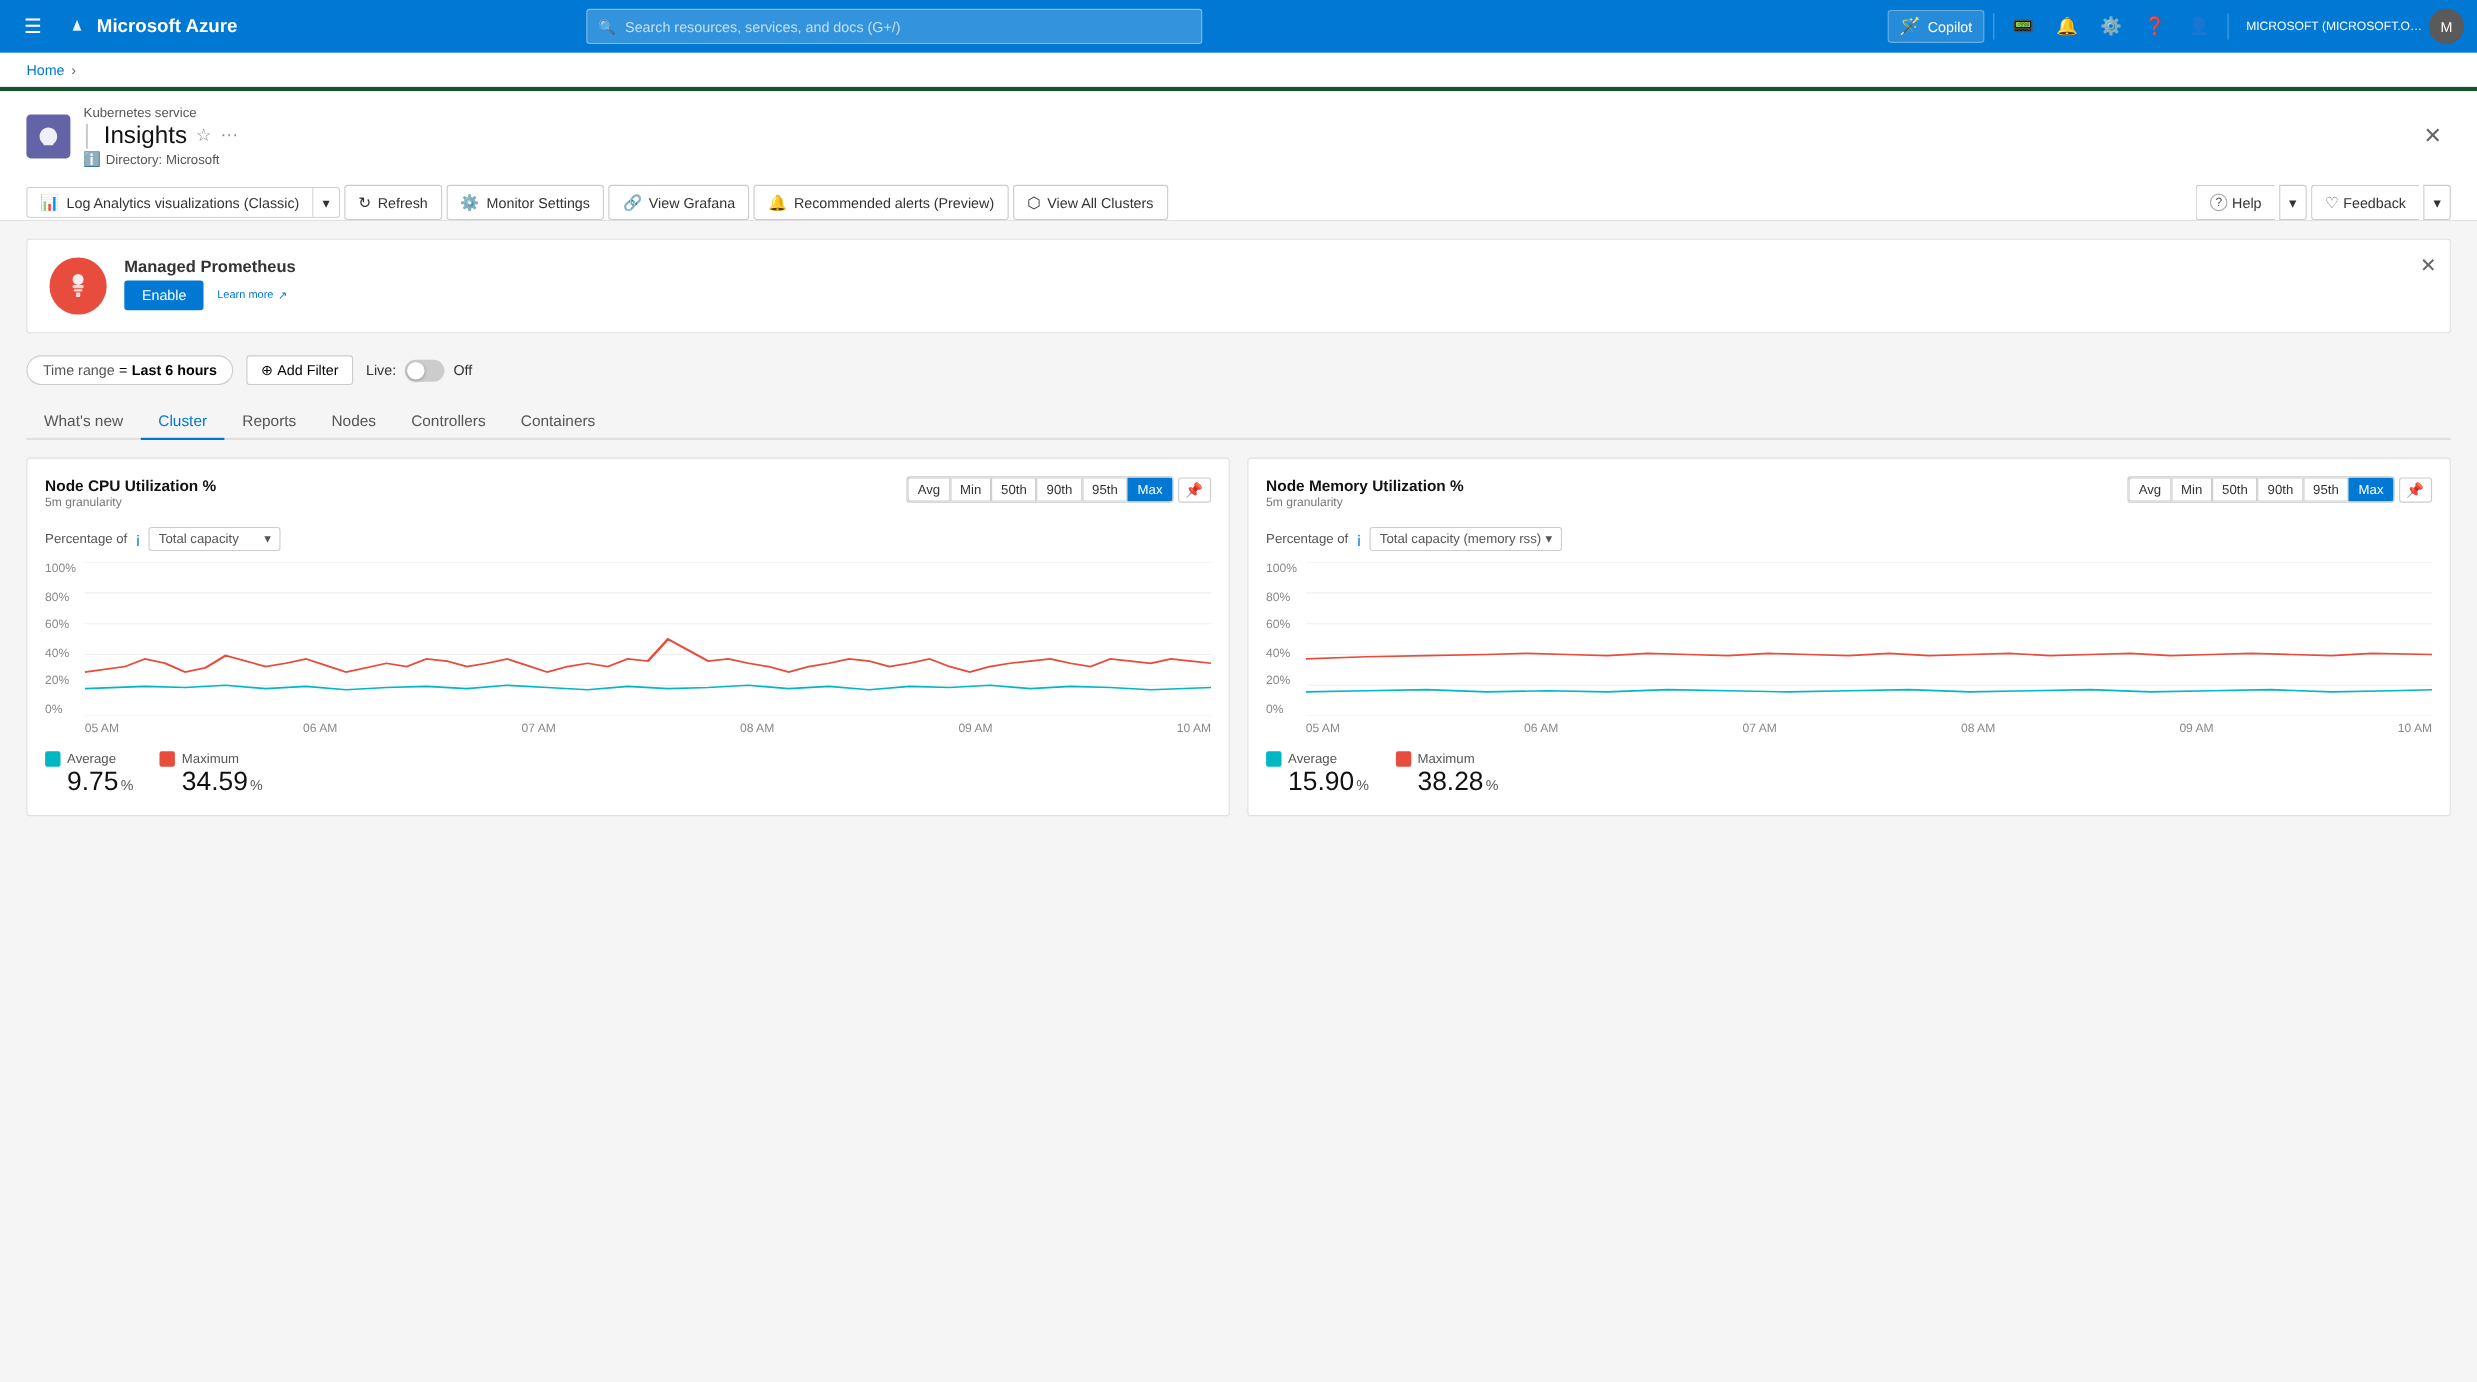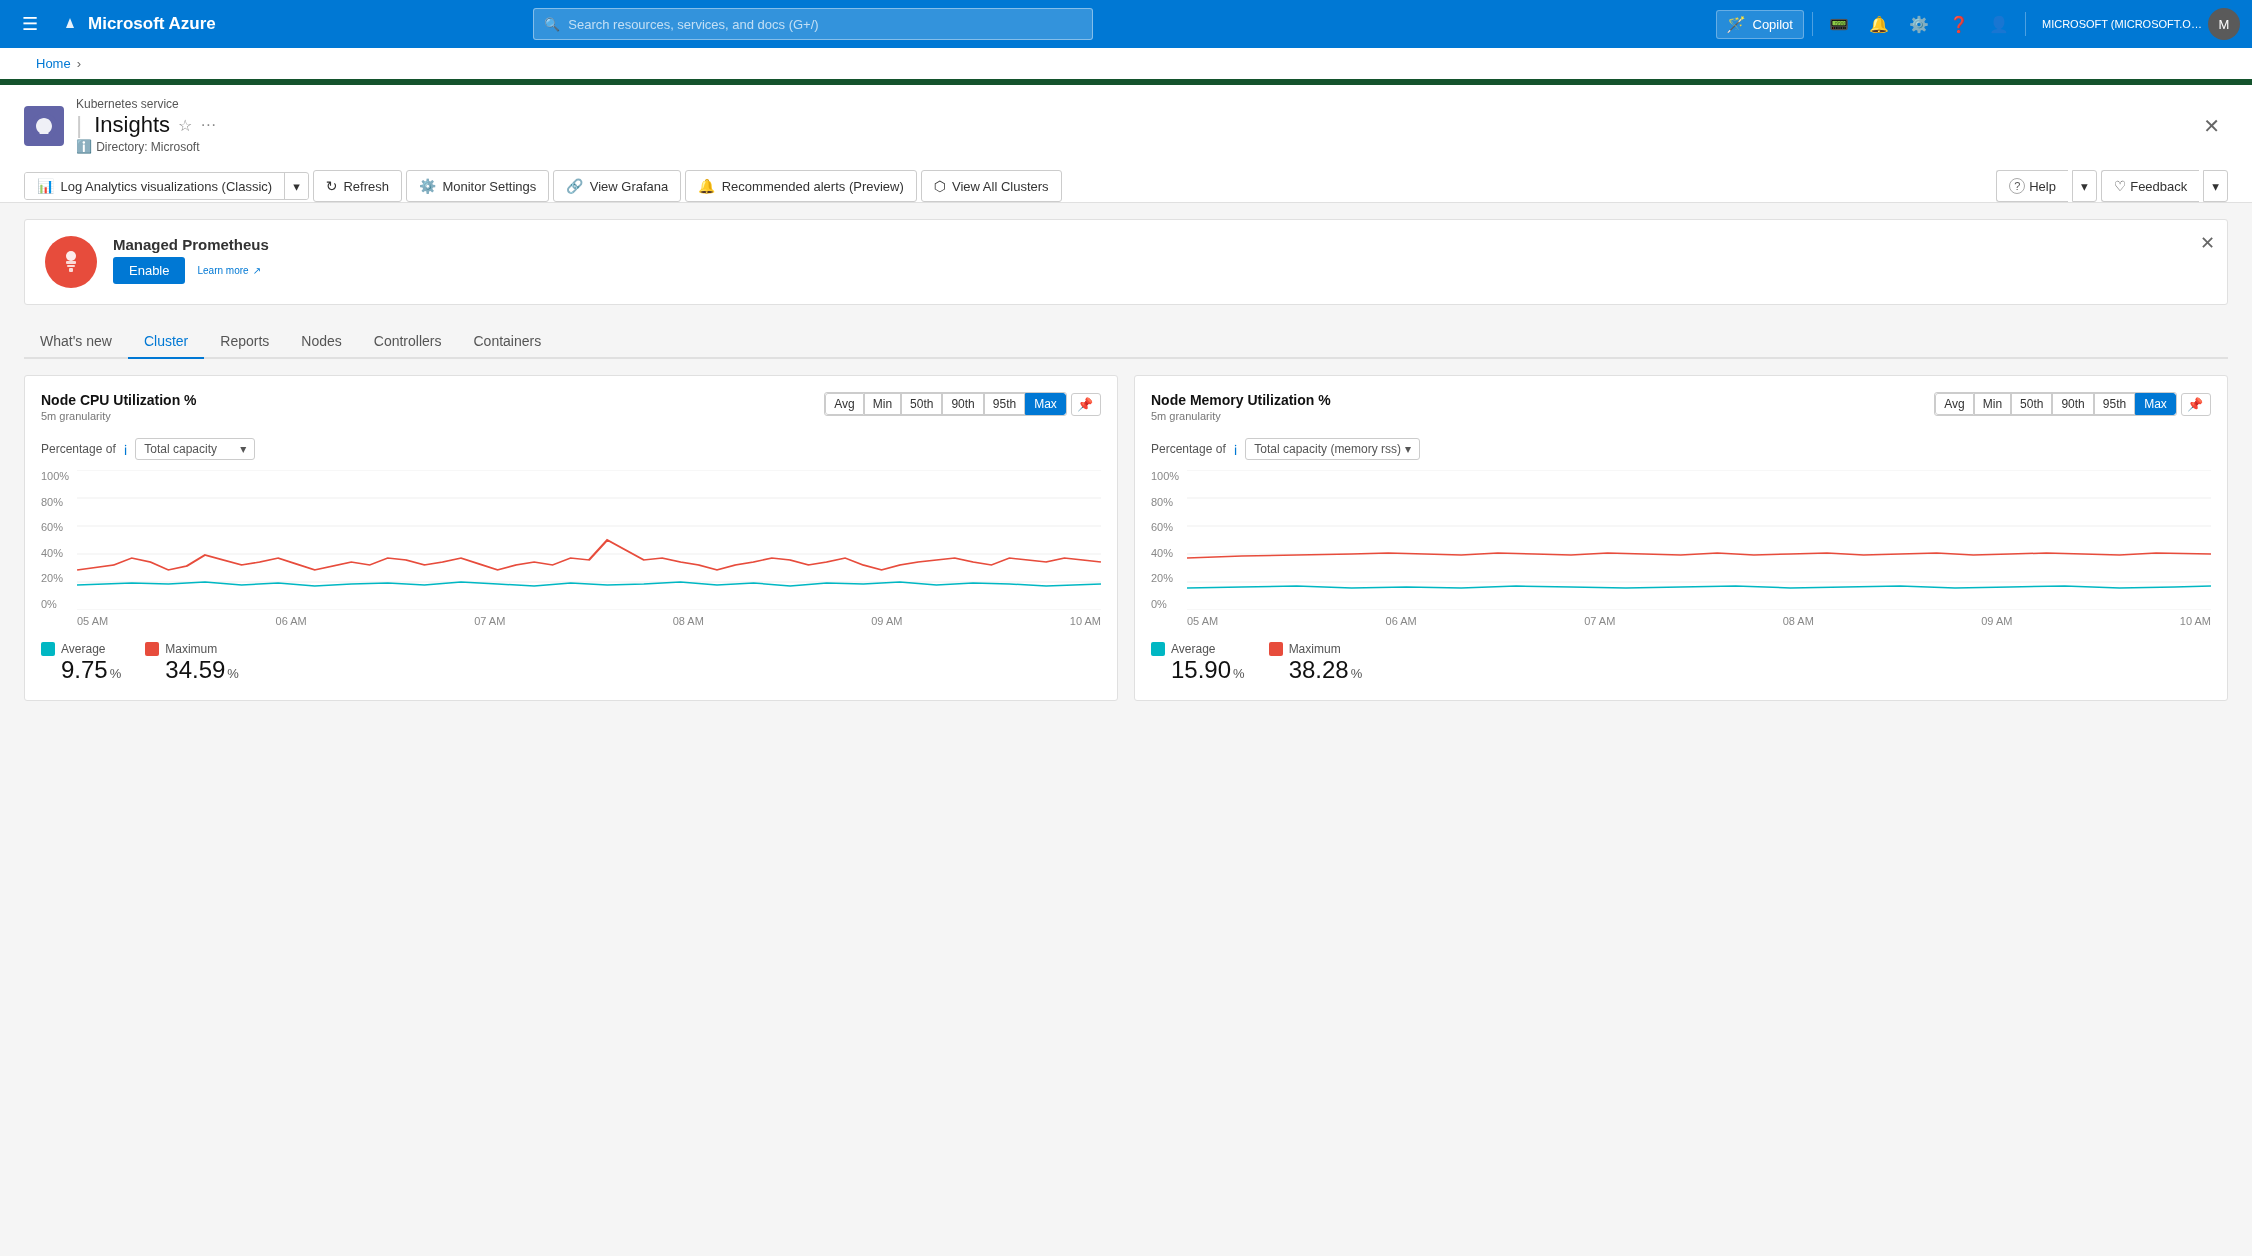--- a/index.html
+++ b/index.html
@@ -56,22 +56,22 @@
     .user-btn {
       display: flex; align-items: center; gap: 6px;
       cursor: pointer; color: white; font-size: 12px; margin-left: 8px;
     }
     .user-avatar { width: 32px; height: 32px; border-radius: 50%; background: #5a5a5a; display: flex; align-items: center; justify-content: center; font-size: 14px; }
     .nav-divider { width: 1px; height: 24px; background: rgba(255,255,255,0.3); margin: 0 4px; }
 
     
     .breadcrumb {
       background: white;
-      padding: 8px 36px;
-      border-bottom: 6px solid #14532d;
+      padding: 8px 24px;
+      border-bottom: 4px solid #14532d;
       display: flex; align-items: center; gap: 6px;
       font-size: 13px; color: #0078d4;
     }
 
     
     .page-header {
       background: white;
       padding: 12px 24px 0 24px;
       border-bottom: 1px solid #e0e0e0;
     }
@@ -387,20 +387,38 @@
         <button class="enable-btn">Enable</button>
         <a class="learn-more-link">
           <span>Learn more</span>
           <span>↗</span>
         </a>
       </div>
     </div>
     <button class="banner-close">✕</button>
   </div>
 
+  <div class="filters">
+    <button class="filter-btn">
+      <span class="label">Time range</span>
+      <span>=</span>
+      <span class="value">Last 6 hours</span>
+    </button>
+    <button class="add-filter-btn">
+      <span>⊕</span>
+      <span>Add Filter</span>
+    </button>
+    <div class="live-section">
+      <span>Live:</span>
+      <div class="toggle">
+        <div class="toggle-thumb"></div>
+      </div>
+      <span>Off</span>
+    </div>
+  </div>
 
   <div class="tabs">
     <button class="tab">What's new</button>
     <button class="tab active">Cluster</button>
     <button class="tab">Reports</button>
     <button class="tab">Nodes</button>
     <button class="tab">Controllers</button>
     <button class="tab">Containers</button>
   </div>
 

